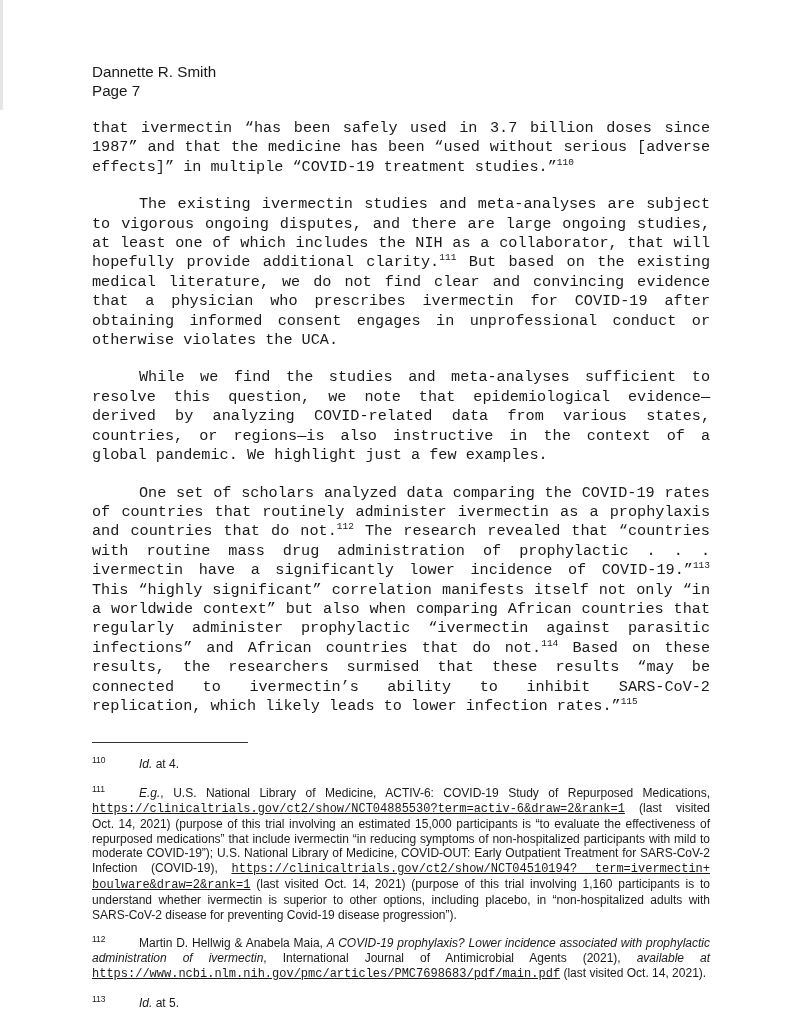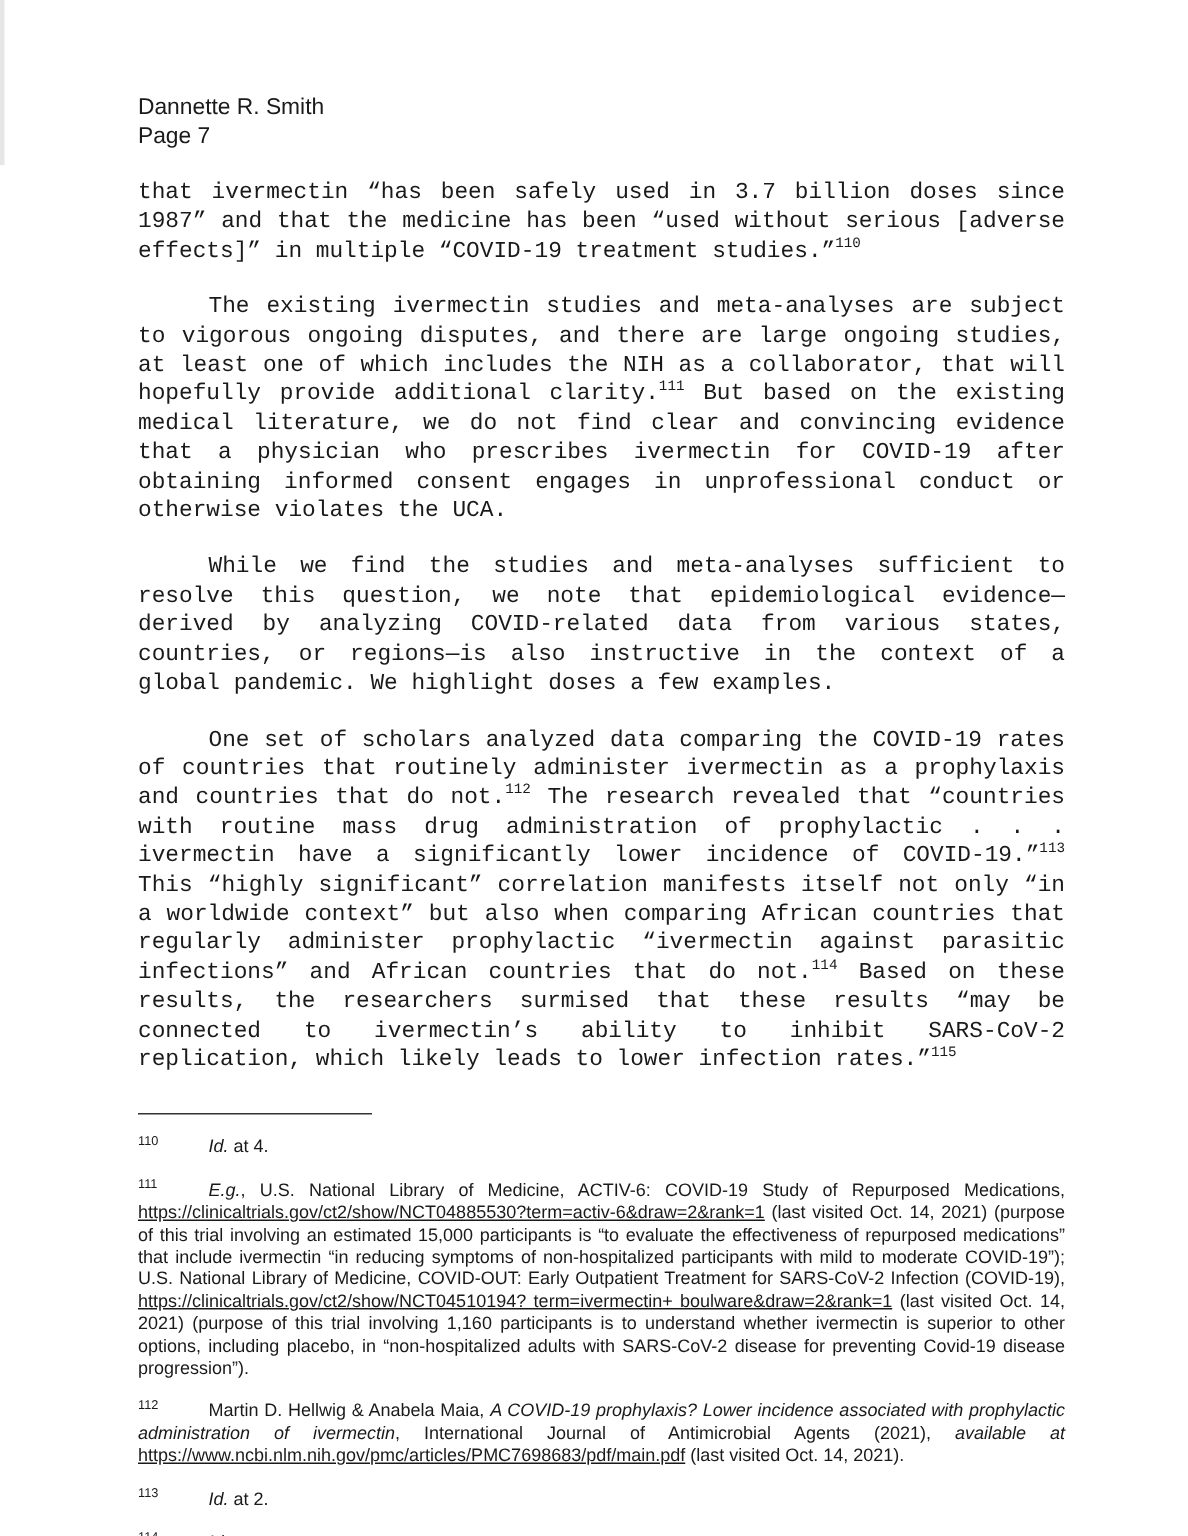--- a/index.html
+++ b/index.html
@@ -18,54 +18,54 @@
       margin: 0;
       font-family: Liberation Mono, monospace;
     }
     p.para { margin: 0 0 18px 0; }
     p.indent { text-indent: 47px; }
     sup { font-size: 9.5px; line-height: 0; vertical-align: super; }
     .rule { width: 156px; height: 0; border-top: 1px solid #333; margin: 4px 0 0 0; }
     .footnotes { margin-top: 14px; font-size: 12px; line-height: 14.8px; }
     .fn { margin: 14px 0 13px 0; text-align: justify; }
     .fn-num { font-size: 8.5px; vertical-align: super; line-height: 0; display: inline-block; width: 47px; }
-    a.link { color: #1a1a1a; text-decoration: underline; }
+    a.link { color: #1a1a1a; text-decoration: underline; font-family: Liberation Mono, monospace; }
     i { font-style: italic; }
   </style>
 </head>
 <body>
 
 <div class="scan-edge"></div>
 
 <div class="page">
   <div class="header">
     <div>Dannette R. Smith</div>
     <div>Page 7</div>
   </div>
 
   <div style="height:19px"></div>
 
   <div class="body-text">
     <p class="para"><span>that ivermectin “has been safely used in 3.7 billion doses since 1987” and that the medicine has been “used without serious [adverse effects]” in multiple “COVID-19 treatment studies.”</span><sup>110</sup></p>
 
     <p class="para indent"><span>The existing ivermectin studies and meta-analyses are subject to vigorous ongoing disputes, and there are large ongoing studies, at least one of which includes the NIH as a collaborator, that will hopefully provide additional clarity.</span><sup>111</sup><span>  But based on the existing medical literature, we do not find clear and convincing evidence that a physician who prescribes ivermectin for COVID-19 after obtaining informed consent engages in unprofessional conduct or otherwise violates the UCA.</span></p>
 
-    <p class="para indent"><span>While we find the studies and meta-analyses sufficient to resolve this question, we note that epidemiological evidence—derived by analyzing COVID-related data from vari­ous states, countries, or regions—is also instructive in the context of a global pandemic. We highlight doses a few examples.</span></p>
+    <p class="para indent"><span>While we find the studies and meta-analyses sufficient to resolve this question, we note that epidemiological evidence—derived by analyzing COVID-related data from vari­ous states, countries, or regions—is also instructive in the context of a global pandemic. We highlight just a few examples.</span></p>
 
     <p class="para indent"><span>One set of scholars analyzed data comparing the COVID-19 rates of countries that routinely administer ivermectin as a prophylaxis and countries that do not.</span><sup>112</sup><span>  The research revealed that “countries with routine mass drug administration of pro­phylactic . . . ivermectin have a significantly lower incidence of COVID-19.”</span><sup>113</sup><span> This “highly significant” correlation manifests itself not only “in a worldwide context” but also when comparing African countries that regularly administer prophylactic “ivermectin against parasitic infections” and African countries that do not.</span><sup>114</sup><span>  Based on these results, the researchers surmised that these results “may be connected to ivermectin’s ability to inhibit SARS-CoV-2 replication, which likely leads to lower infection rates.”</span><sup>115</sup></p>
   </div>
 
   <div style="height:4px"></div>
   <div class="rule"></div>
 
   <div class="footnotes">
     <div class="fn"><span class="fn-num">110</span><i>Id.</i><span> at 4.</span></div>
 
     <div class="fn"><span class="fn-num">111</span><i>E.g.</i><span>, U.S. National Library of Medicine, ACTIV-6: COVID-19 Study of Repurposed Medications, </span><a class="link">https://clinicaltrials.gov/ct2/show/NCT04885530?term=activ-6&amp;draw=2&amp;rank=1</a><span> (last visited Oct. 14, 2021) (purpose of this trial involving an estimated 15,000 participants is “to evaluate the effectiveness of repur­posed medications” that include ivermectin “in reducing symptoms of non-hospitalized participants with mild to moderate COVID-19”); U.S. National Library of Medicine, COVID-OUT: Early Outpatient Treatment for SARS-CoV-2 Infection (COVID-19), </span><a class="link">https://clinicaltrials.gov/ct2/show/NCT04510194? term=ivermectin+ boulware&amp;draw=2&amp;rank=1</a><span> (last visited Oct. 14, 2021) (purpose of this trial involving 1,160 participants is to understand whether ivermectin is superior to other options, including placebo, in “non-hospitalized adults with SARS-CoV-2 disease for preventing Covid-19 disease progression”).</span></div>
 
     <div class="fn"><span class="fn-num">112</span><span>Martin D. Hellwig &amp; Anabela Maia, </span><i>A COVID-19 prophylaxis? Lower incidence associated with prophylactic administration of ivermectin</i><span>, International Journal of Antimicrobial Agents (2021), </span><i>available at</i> <a class="link">https://www.ncbi.nlm.nih.gov/pmc/articles/PMC7698683/pdf/main.pdf</a><span> (last visited Oct. 14, 2021).</span></div>
 
-    <div class="fn"><span class="fn-num">113</span><i>Id.</i><span> at 2.</span></div>
+    <div class="fn"><span class="fn-num">113</span><i>Id.</i><span> at 5.</span></div>
 
     <div class="fn"><span class="fn-num">114</span><i>Id.</i></div>
 
   </div>
 </div>
 
 </body></html>

